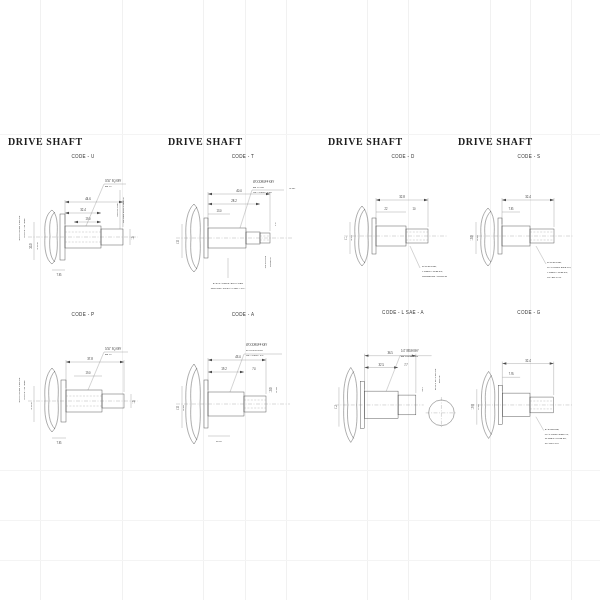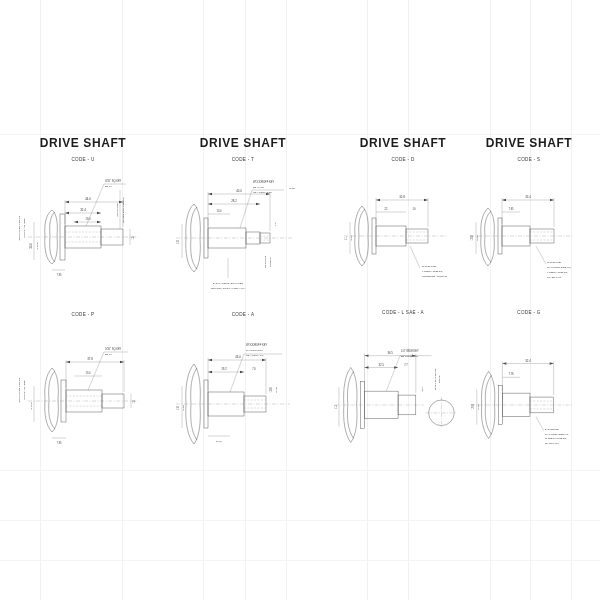--- a/index.html
+++ b/index.html
@@ -10,22 +10,22 @@
   }
   .sheet{position:absolute;inset:0;background:#fff;}
   
   .grid{position:absolute;inset:0;pointer-events:none;}
   .gv{position:absolute;top:0;bottom:0;width:1px;background:#f1f1f1;}
   .gh{position:absolute;left:0;right:0;height:1px;background:#f4f4f4;}
 
   .panels{position:absolute;inset:0;}
   .panel{position:absolute;}
   .ttl{
-    text-align:center;font-weight:bold;letter-spacing:.6px;
-    font-size:12px;color:#1c1c1c;
+    text-align:left;font-weight:bold;letter-spacing:.6px;
+    font-size:10px;color:#1c1c1c;font-family:Liberation Serif, serif;
   }
   .code{
     text-align:center;font-size:4.6px;color:#3a3a3a;margin-top:7px;
     letter-spacing:.3px;
   }
   .draw{position:absolute;left:0;right:0;top:30px;bottom:0;}
 
   svg{display:block;width:100%;height:100%;overflow:visible;}
   .ln{stroke:#4a4a4a;stroke-width:.45;fill:none;}
   .dim{stroke:#6d6d6d;stroke-width:.3;fill:none;}

